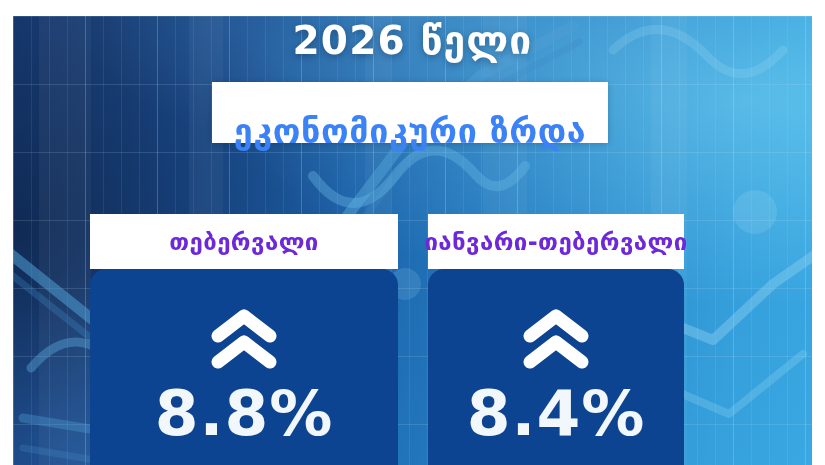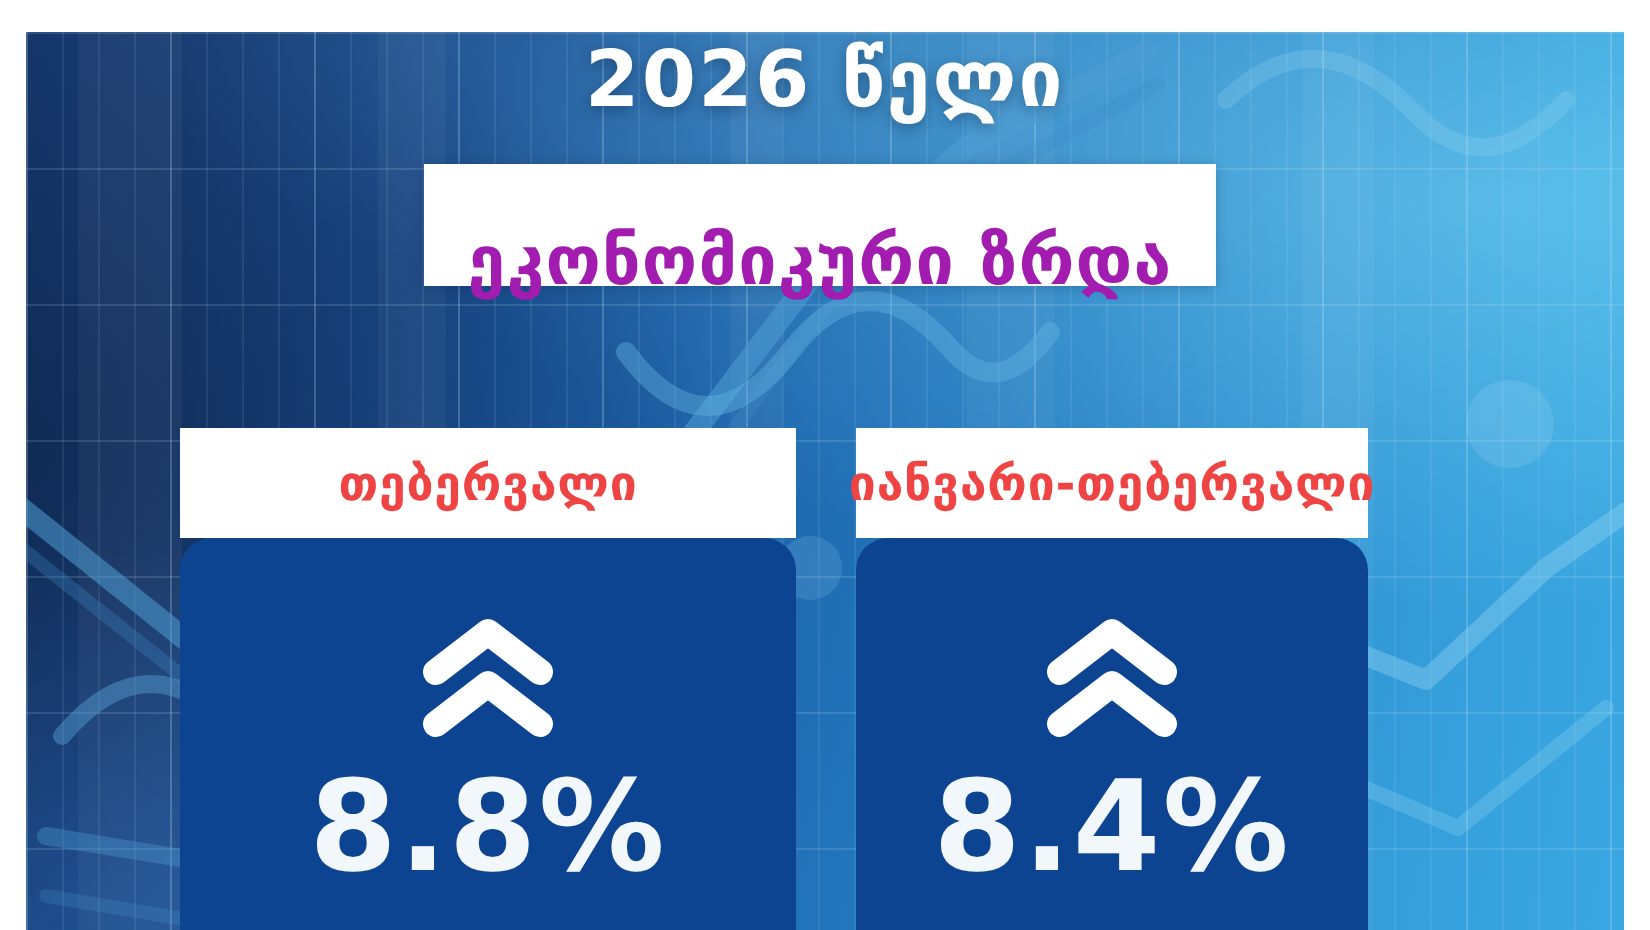--- a/index.html
+++ b/index.html
@@ -74,40 +74,40 @@
     white-space:nowrap;
   }
 
   .banner{
     position:absolute; left:212px; top:66px; width:396px; height:61px;
     background:#ffffff;
     display:flex; align-items:center; justify-content:center;
     box-shadow:0 1px 6px rgba(6,24,52,.22);
   }
   .banner-text{
-    color:#a21caf; font-size:34px; font-weight:700; letter-spacing:.6px;
+    color:#3b82f6; font-size:34px; font-weight:700; letter-spacing:.6px;
     white-space:nowrap;
     margin-top:36px;
   }
 
   
   .cards{
     position:absolute; left:0; top:198px; width:825px; height:267px;
   }
   .card{ position:absolute; top:0; bottom:0; }
   .card--left { left:90px;  width:308px; }
   .card--right{ left:428px; width:256px; }
 
   .card-head{
     position:absolute; left:0; right:0; top:0; height:55px;
     background:#ffffff;
     display:flex; align-items:center; justify-content:center;
   }
   .card-head-text{
-    color:#ef4444; font-size:24px; font-weight:700; letter-spacing:.4px;
+    color:#6d28d9; font-size:24px; font-weight:700; letter-spacing:.4px;
     white-space:nowrap;
   }
 
   .card-body{
     position:absolute; left:0; right:0; top:55px; bottom:0;
     background:#0d4491;
     display:flex; flex-direction:column; align-items:center;border-radius:16px;
   }
 
   .chev{

